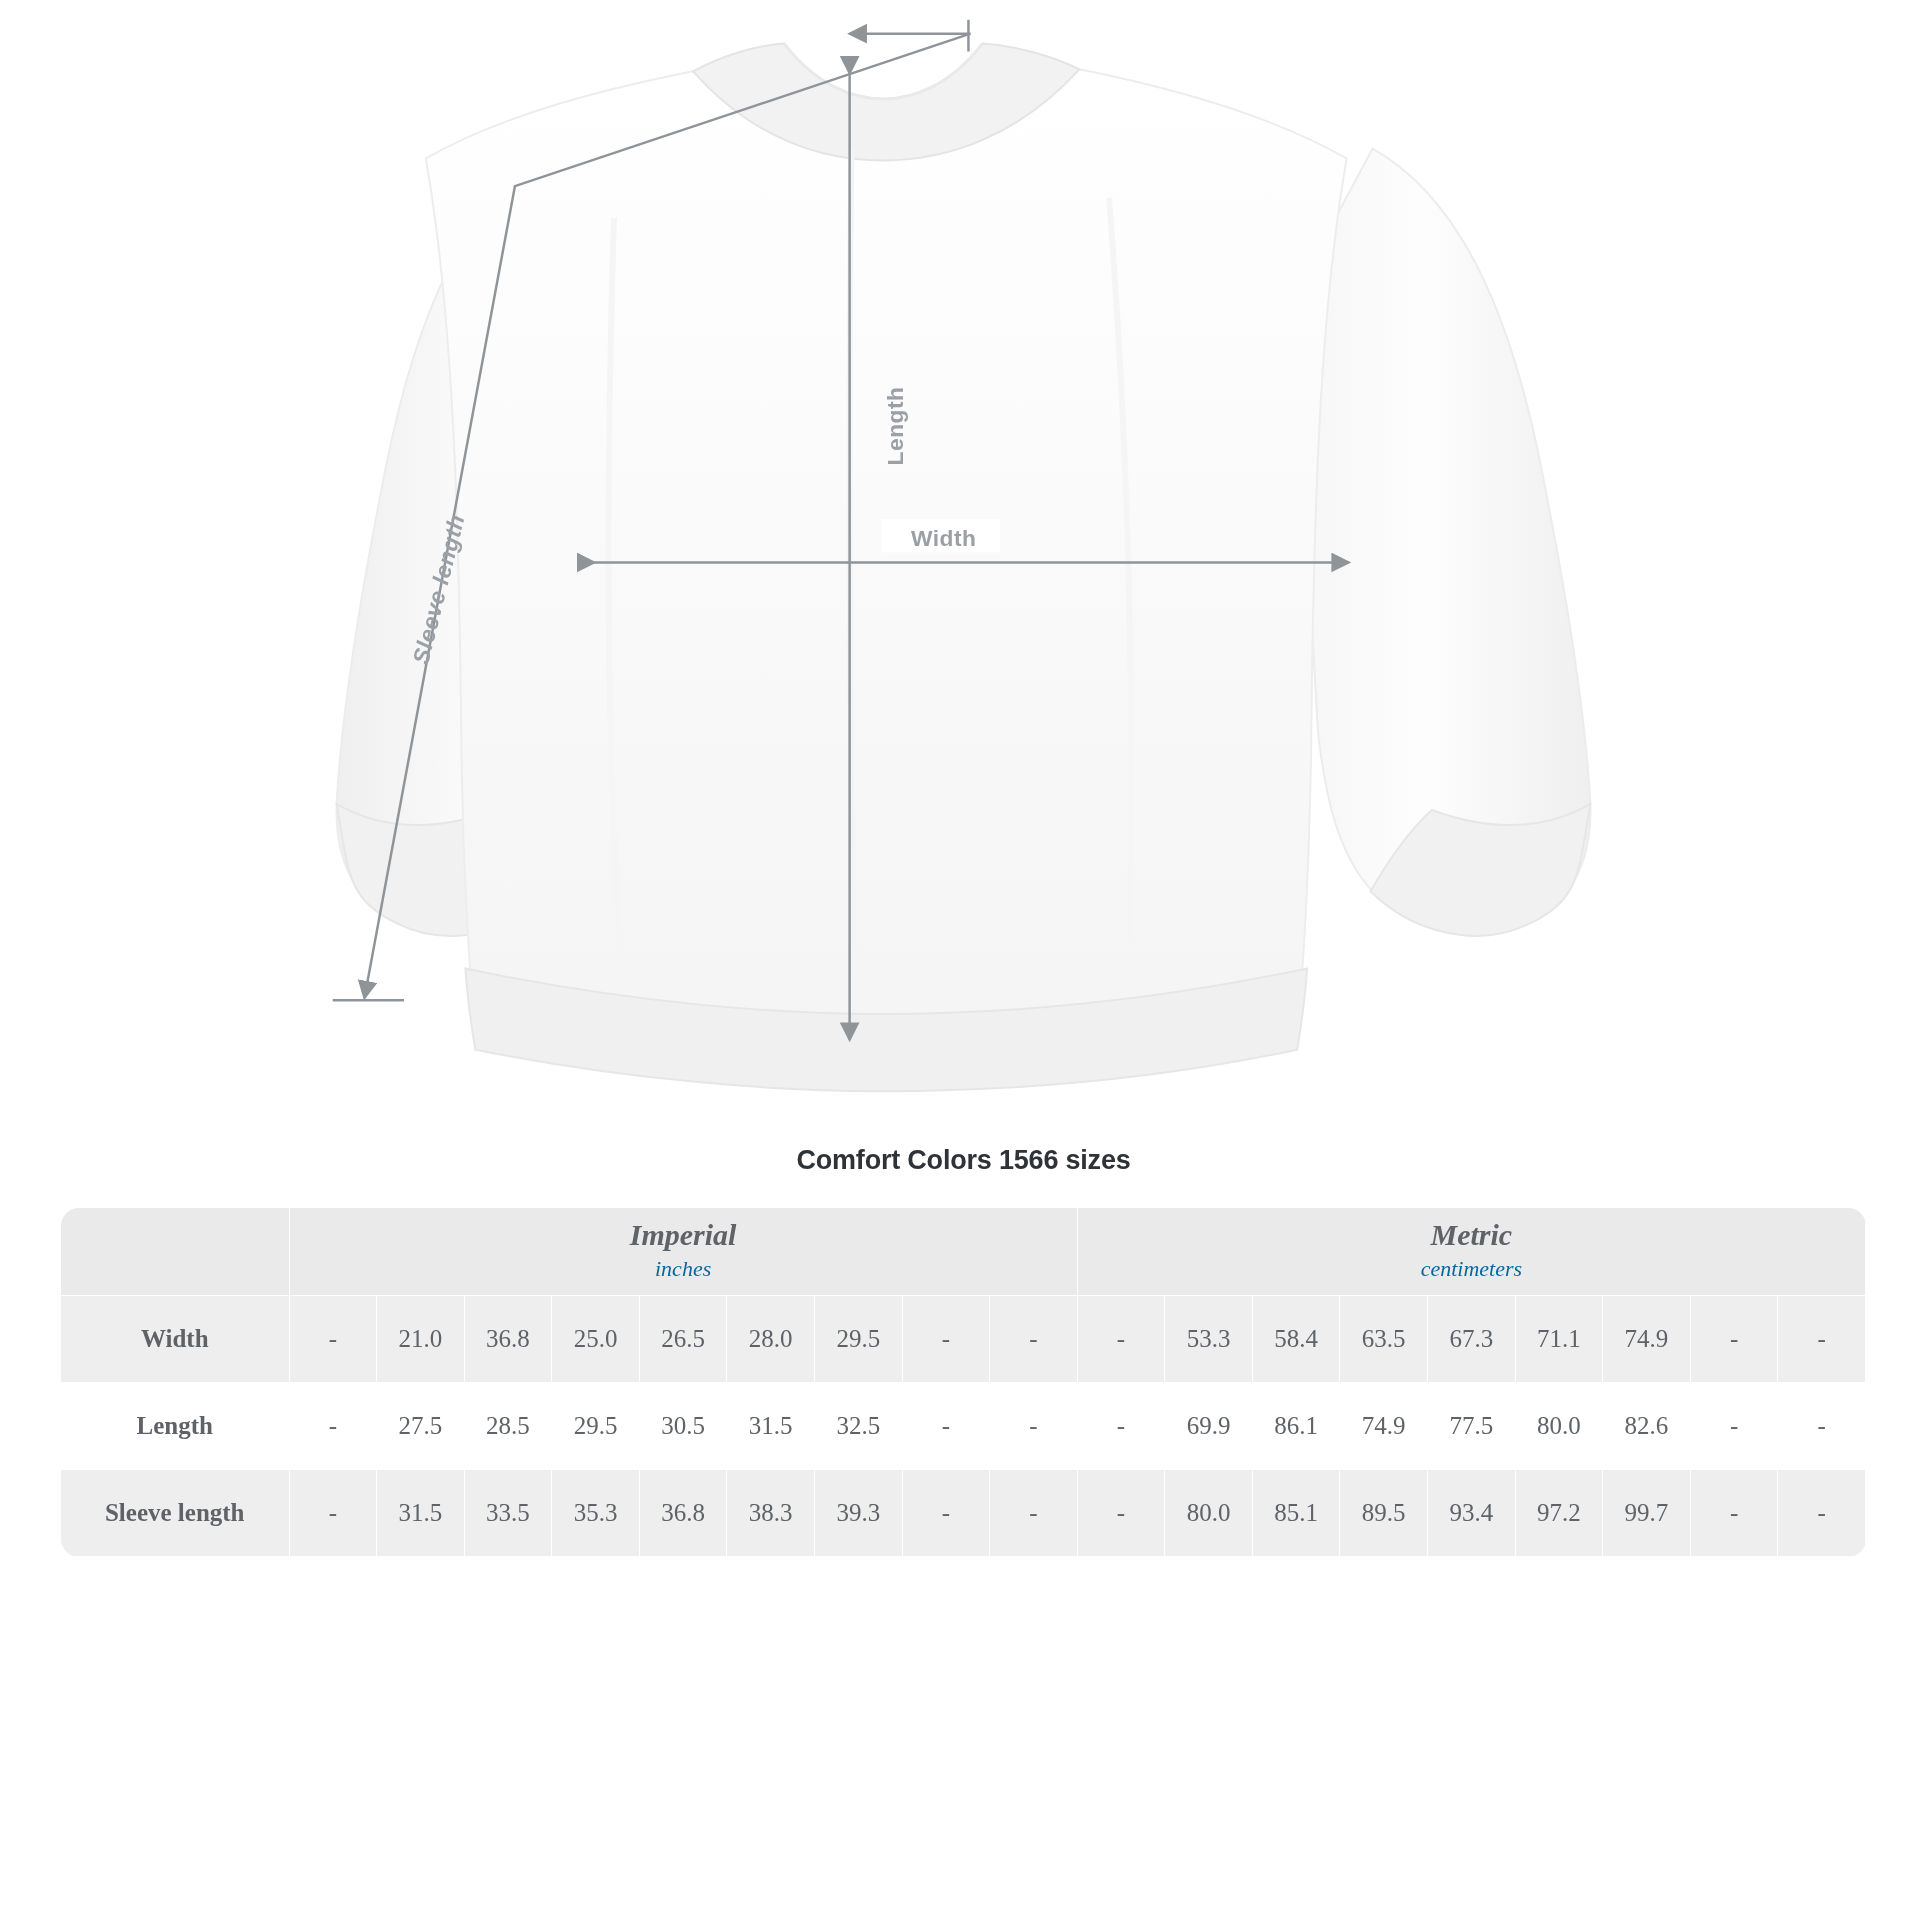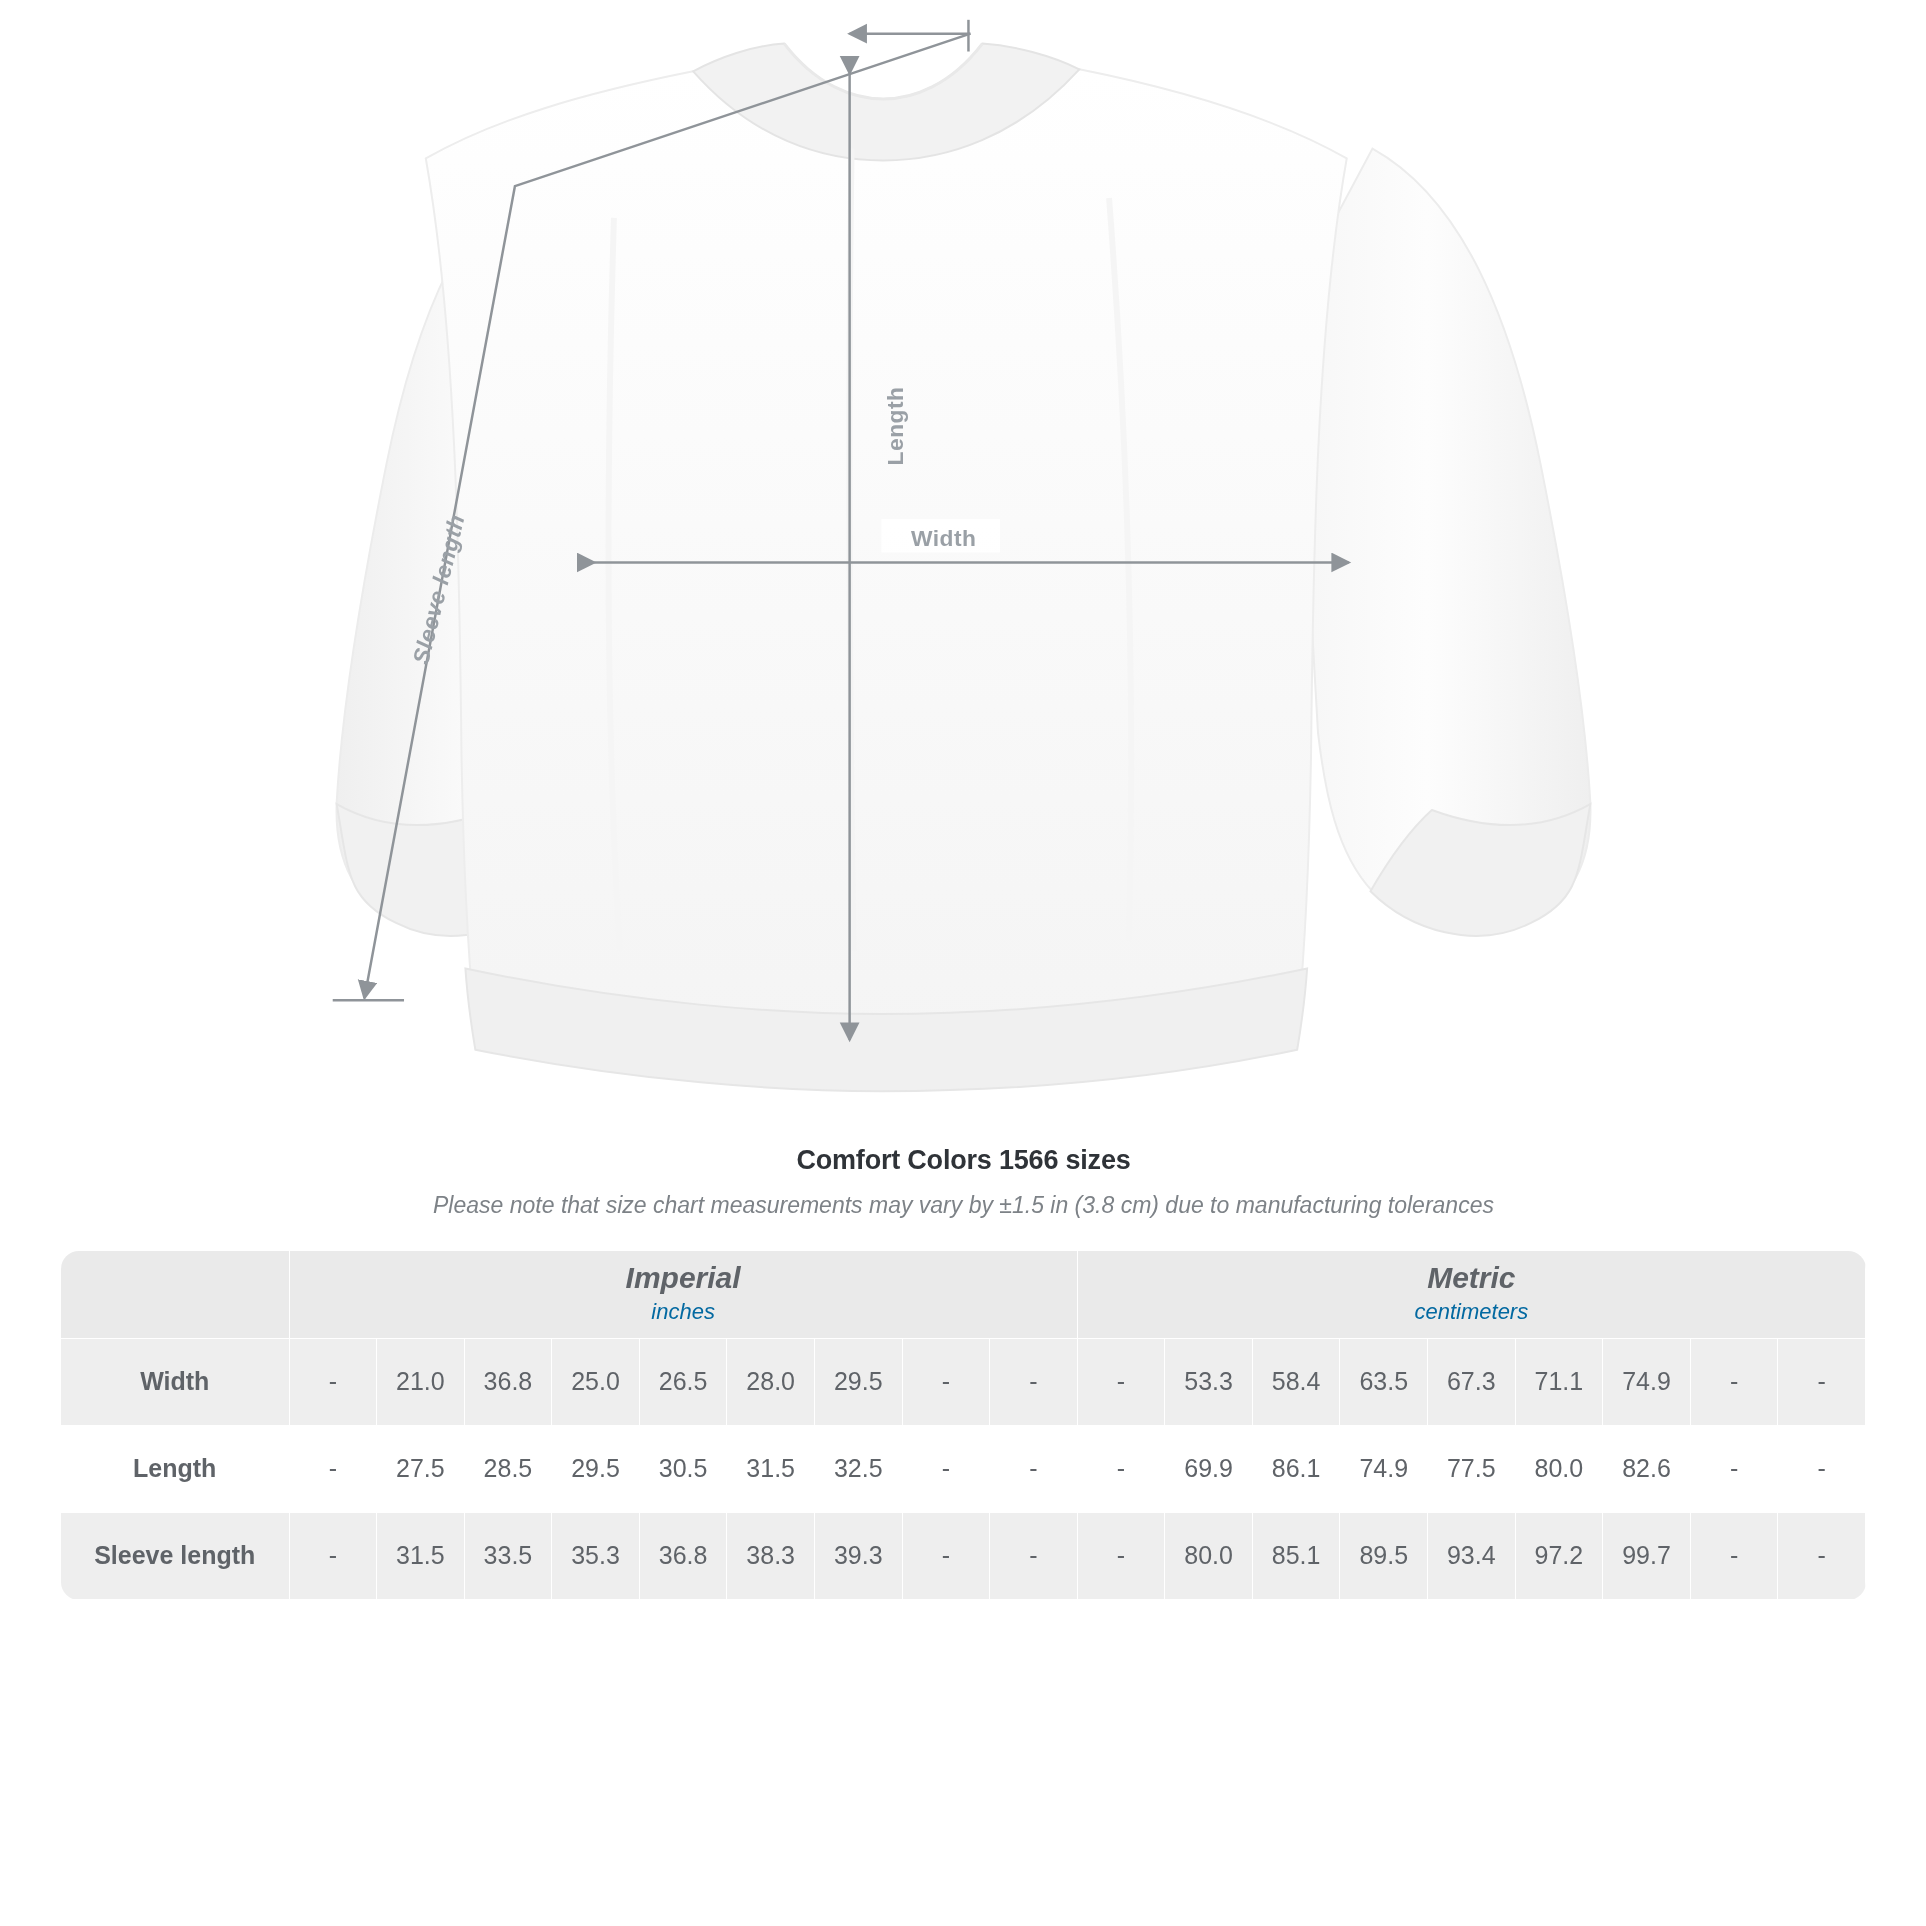--- a/index.html
+++ b/index.html
@@ -61,20 +61,21 @@
   
   .table-wrap {
     margin: 32px 61px 0 61px;
     border-radius: 18px;
     overflow: hidden;
   }
   table.size-table {
     border-collapse: collapse;
     width: 100%;
     table-layout: fixed;
+    font-family: Liberation Serif, serif;
   }
   table.size-table td, table.size-table th {
     border-right: 1px solid #ffffff;
     border-bottom: 1px solid #ffffff;
     text-align: center;
     font-size: 25px;
     color: #5f6368;
     padding: 0;
     height: 87px;
     vertical-align: middle;
@@ -202,21 +203,20 @@
         <text class="m-label" x="920" y="551">Width</text>
       </g>
       <g>
         <text class="m-label" transform="translate(432,672) rotate(-76)" font-style="italic">Sleeve length</text>
       </g>
     </svg>
   </div>
 
   <div class="title-block">
     <div class="chart-title">Comfort Colors 1566 sizes</div>
-    <div class="chart-note">Please note that size chart measurements may vary by ±1.5 in (3.8 cm) due to manufacturing tolerances</div>
   </div>
 
   <div class="table-wrap">
     <table class="size-table">
       <colgroup>
         <col class="first-col">
       </colgroup>
       <tbody id="table-body">
           <tr class="grp-row">
             <td></td>

